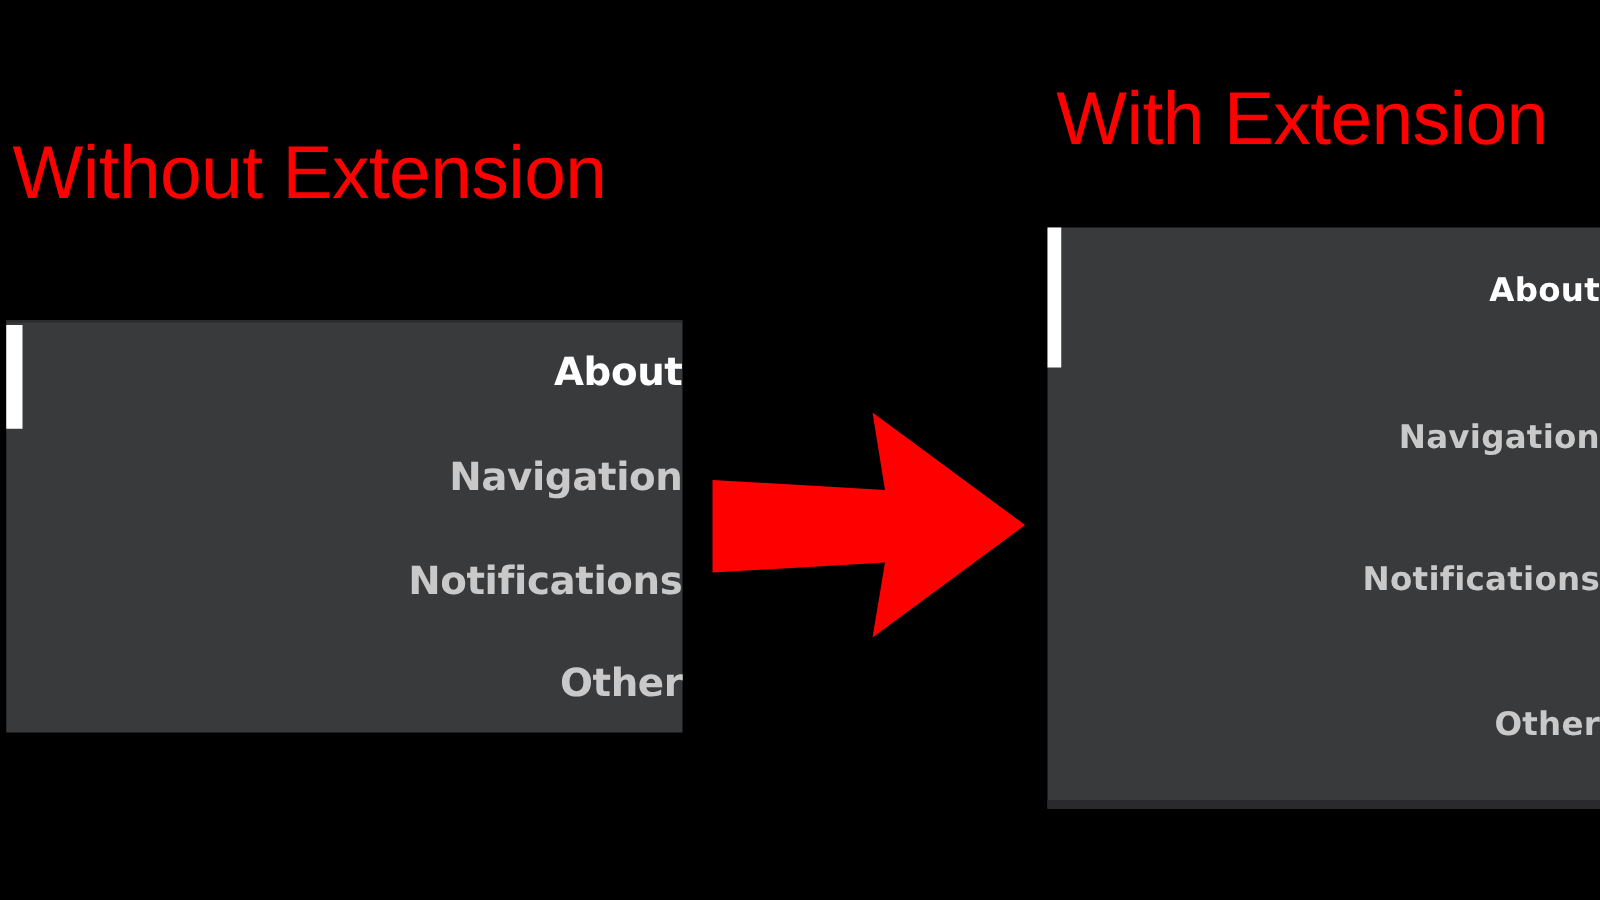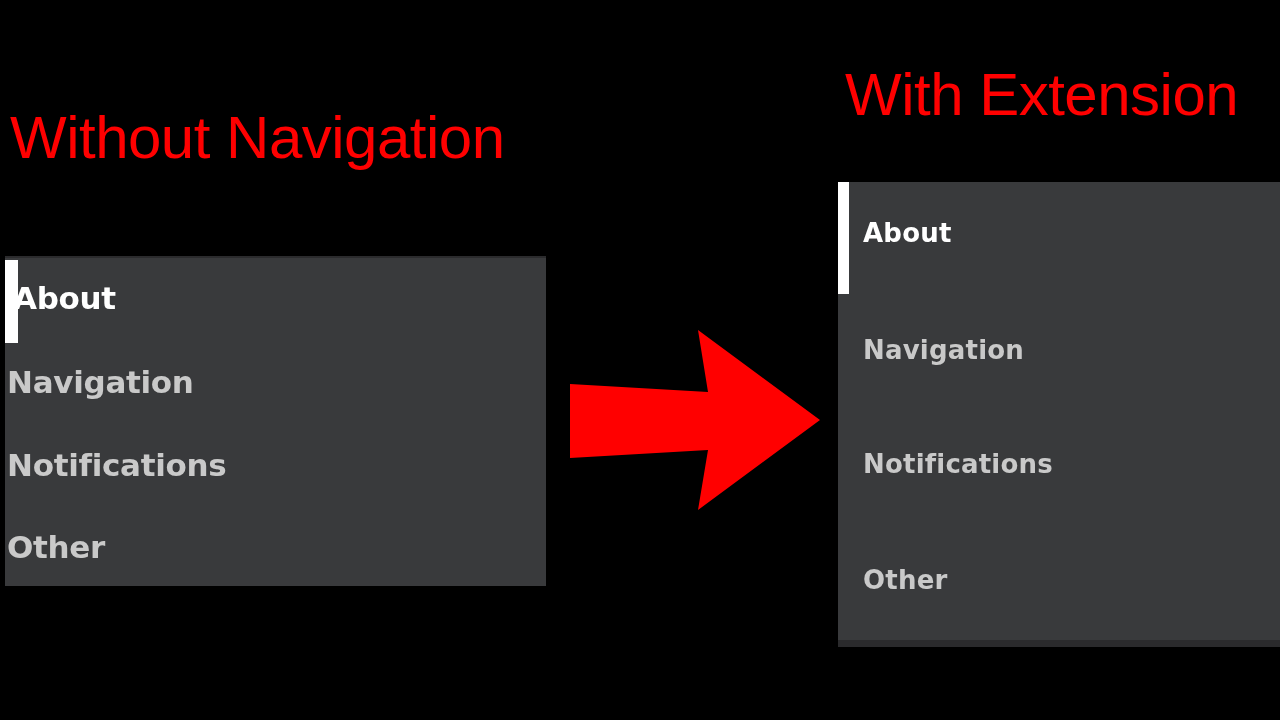--- a/index.html
+++ b/index.html
@@ -39,20 +39,21 @@
 
     .nav-item {
       position: absolute;
       left: 0;
       right: 0;
       font-family: "DejaVu Sans", sans-serif;
       font-weight: bold;
       color: #c9c9c9;
       white-space: nowrap;
       cursor: pointer;
+      text-align: right;
     }
     .nav-item.active { color: #ffffff; }
     .indicator {
       position: absolute;
       left: 0;
       background: #ffffff;
     }
 
     
     #panel-left .nav-item { font-size: 31px; padding-left: 2px; letter-spacing: -0.3px; }
@@ -74,21 +75,21 @@
       position: absolute;
       left: 558px;
       top: 312px;
       width: 282px;
       height: 216px;
     }
   </style>
 </head>
 <body>
 
-<div id="caption-left" class="caption">Without Navigation</div>
+<div id="caption-left" class="caption">Without Extension</div>
 <div id="caption-right" class="caption">With Extension</div>
 
 <div id="panel-left" class="panel">
   <div class="indicator"></div>
   <div class="nav-item active li-0">About</div>
   <div class="nav-item li-1">Navigation</div>
   <div class="nav-item li-2">Notifications</div>
   <div class="nav-item li-3">Other</div>
 </div>
 

